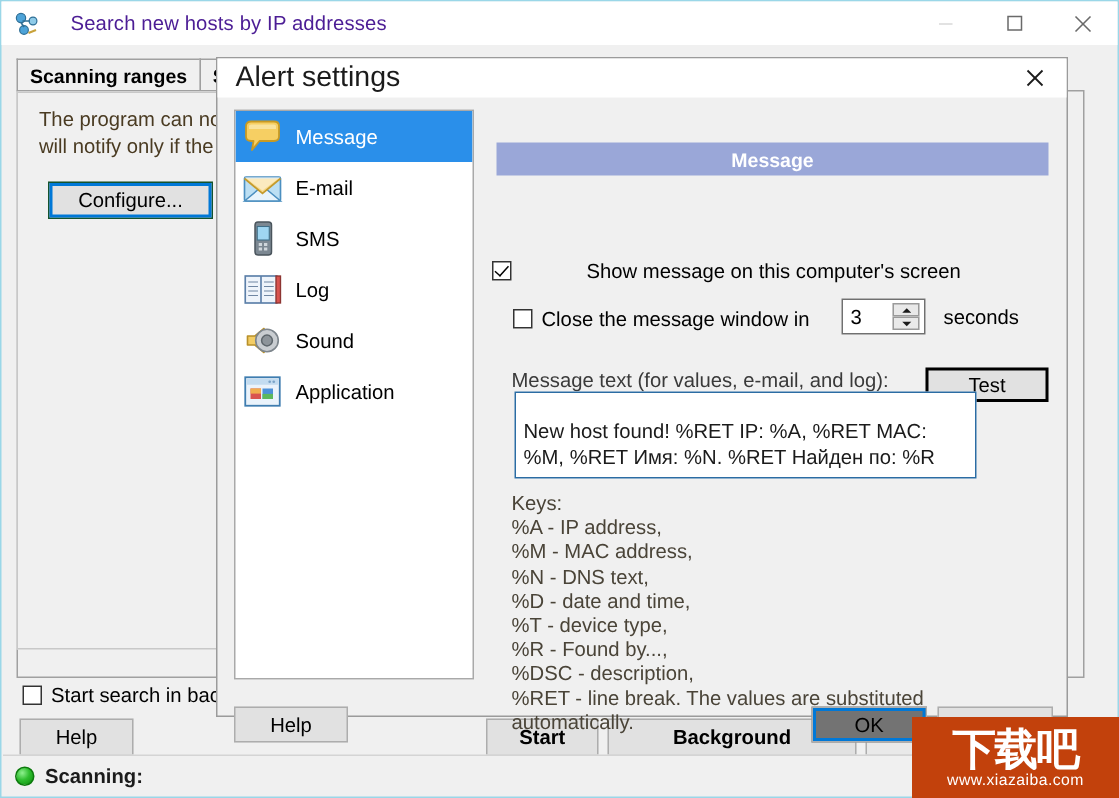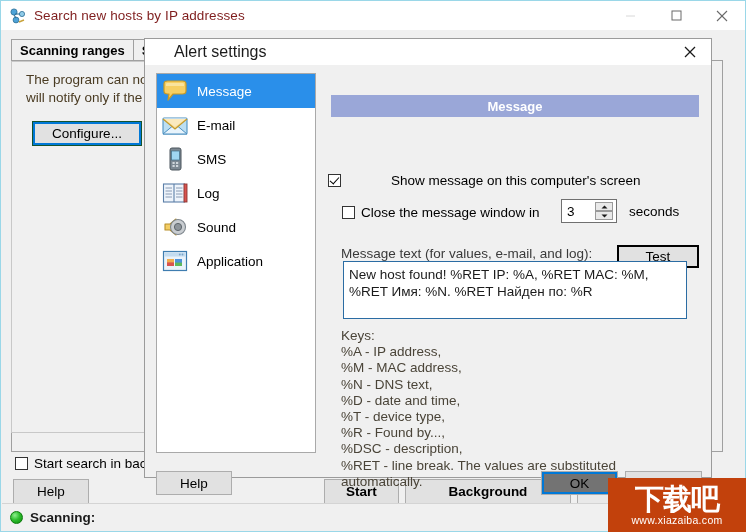--- a/index.html
+++ b/index.html
@@ -23,21 +23,21 @@
   #titlebar{
     position:absolute;left:0;top:0;right:0;height:29px;
     background:#ffffff;
     display:flex;align-items:center;
   }
   #app-icon{
     width:18px;height:18px;margin-left:8px;margin-right:7px;flex:none;
     position:relative;
   }
   #title-text{
-    color:#7f1d1d;font-size:13.5px;letter-spacing:0.1px;
+    color:#4c1d95;font-size:13.5px;letter-spacing:0.1px;margin-left:13px;
   }
   .winbtn{
     width:46px;height:29px;display:flex;align-items:center;justify-content:center;
     flex:none;
   }
   #win-controls{position:absolute;right:0;top:0;display:flex;}
   .winbtn svg{display:block;}
   
   #tabstrip{
     position:absolute;left:10px;top:38px;height:22px;display:flex;
@@ -115,21 +115,21 @@
     position:absolute;left:144px;top:38px;width:568px;height:440px;
     background:#f0f0f0;
     border:1px solid #9b9b9b;
     box-sizing:border-box;
     box-shadow:0 0 0 0 rgba(0,0,0,0);
   }
   #dlg-titlebar{
     position:absolute;left:0;top:0;right:0;height:26px;background:#ffffff;
     display:flex;align-items:center;
   }
-  #dlg-title{margin-left:29px;font-size:16px;color:#1b1b1b;}
+  #dlg-title{margin-left:12px;font-size:19px;color:#1b1b1b;}
   #dlg-close{
     position:absolute;right:0;top:0;width:42px;height:26px;
     display:flex;align-items:center;justify-content:center;
   }
   #dlg-body{position:absolute;left:0;top:26px;right:0;bottom:0;}
   
   #category-list{
     position:absolute;left:11px;top:8px;width:160px;height:380px;
     background:#ffffff;border:1px solid #a9a9a9;box-sizing:border-box;
     overflow:hidden;
@@ -174,23 +174,23 @@
   #seconds-label{position:absolute;left:484px;top:139px;font-size:13.5px;}
   #test-btn{
     position:absolute;left:472px;top:180px;width:82px;height:23px;
     background:#e1e1e1;border:2px solid #000000;box-sizing:border-box;
     display:flex;align-items:center;justify-content:center;font-size:13.5px;
   }
   #msgtext-label{
     position:absolute;left:196px;top:181px;font-size:13.5px;color:#3a3a3a;
   }
   #msgtext-box{
-    position:absolute;left:198px;top:196px;width:344px;height:58px;
+    position:absolute;left:198px;top:196px;width:308px;height:58px;
     background:#ffffff;border:1px solid #2b6ca3;box-sizing:border-box;
-    padding:4px 5px;font-size:13.5px;line-height:17px;color:#1b1b1b;
+    padding:17px 5px;font-size:13.5px;line-height:17px;color:#1b1b1b;
     overflow:hidden;white-space:pre-wrap;
   }
   #keys-block{
     position:absolute;left:196px;top:263px;width:350px;
     font-size:13.5px;line-height:16.2px;color:#4a4438;
   }
   #dlg-help{
     position:absolute;left:11px;top:406px;width:76px;height:24px;
     background:#e1e1e1;border:1px solid #adadad;box-sizing:border-box;
     display:flex;align-items:center;justify-content:center;font-size:13.5px;

